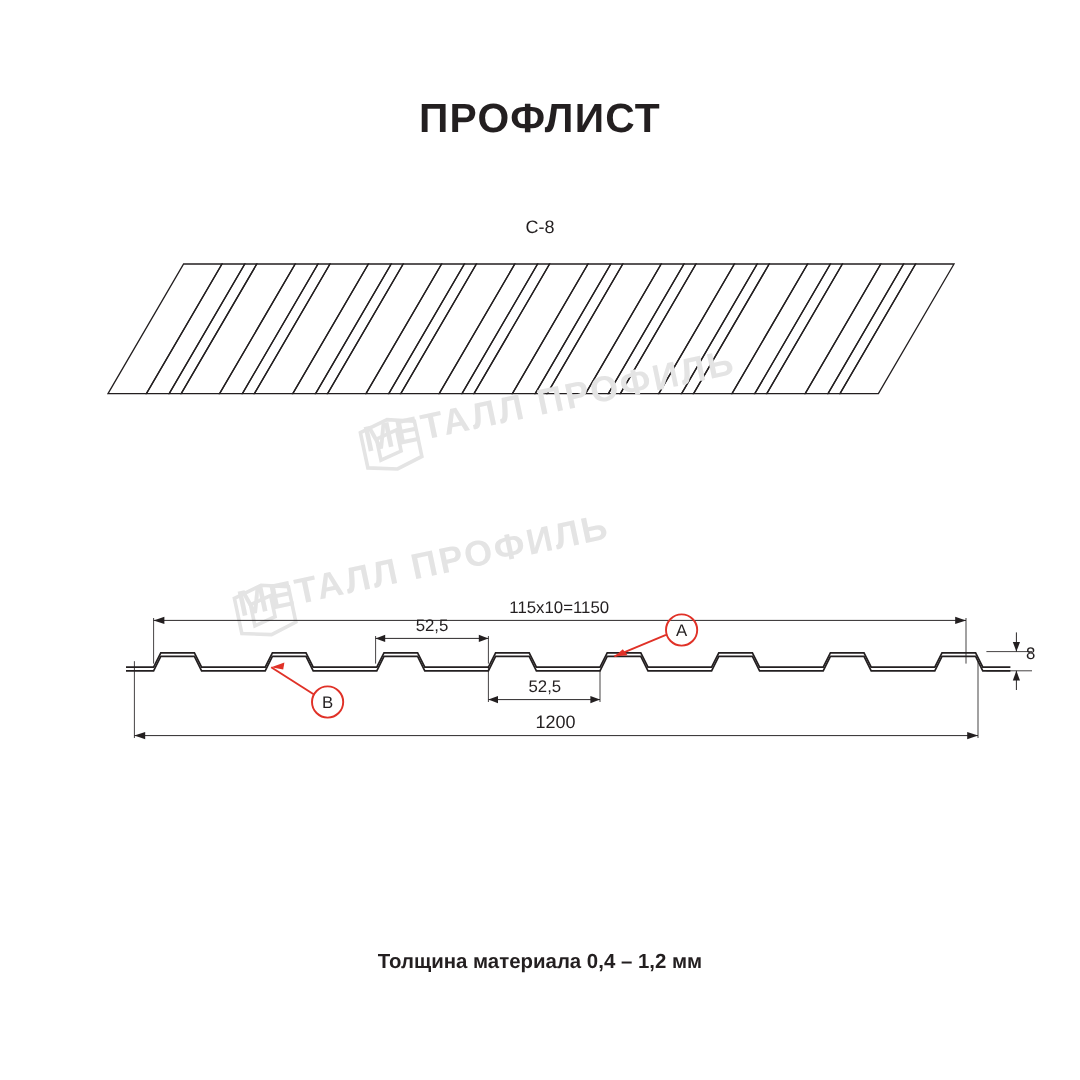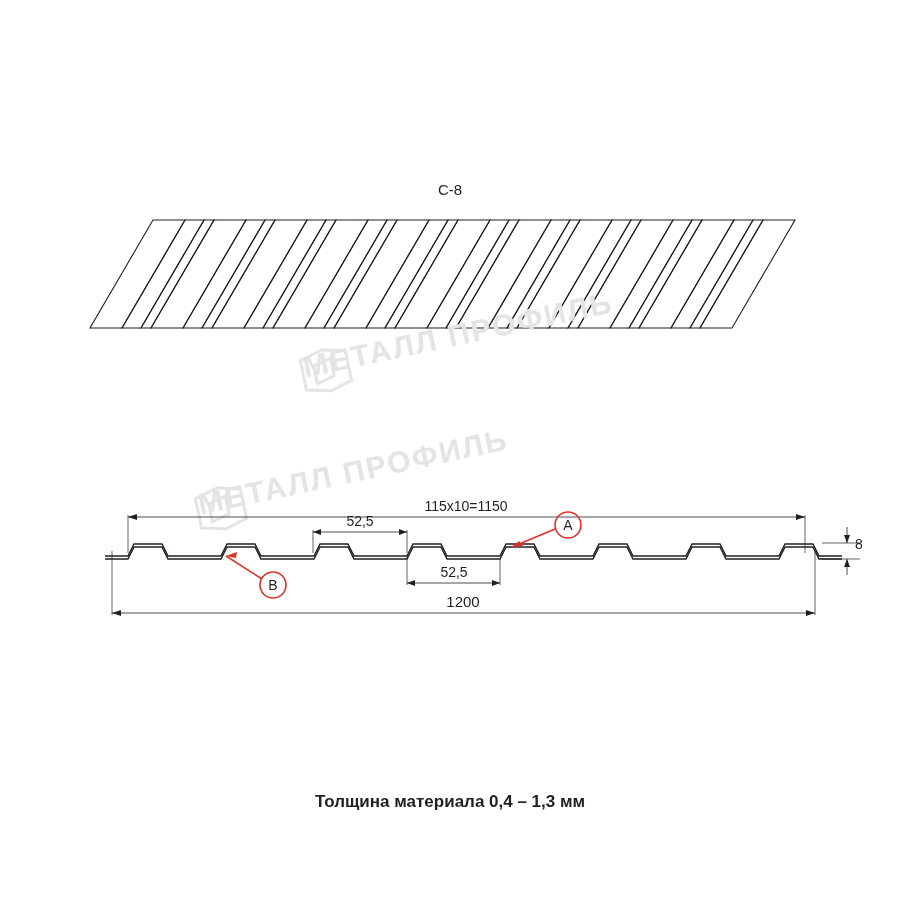--- a/index.html
+++ b/index.html
@@ -81,20 +81,21 @@
     pointer-events: none;
   }
   svg { display: block; overflow: visible; }
   text { font-family: "Liberation Sans", sans-serif; fill: #231f20; }
 </style>
 </head>
 <body>
 
 <div class="page">
 
+  <div class="title">ПРОФЛИСТ</div>
   <div class="subtitle">С-8</div>
 
   <div class="iso-wrap">
     <svg width="740" height="220" viewBox="0 0 740 220">
       <g fill="none" stroke="#231f20" stroke-width="1.1" stroke-linejoin="miter">
 
         <path d="M73,40 L105,40 L42,148 L10,148 Z"></path>
         <path d="M105,40 L124,40 L61,148 L42,148 Z"></path>
 
         <path d="M124,40 L134,40 L71,148 L61,148 Z"></path>
@@ -246,15 +247,15 @@
       <g>
         <circle cx="213" cy="130" r="13" fill="none" stroke="#e03127" stroke-width="1.6"></circle>
         <text x="213" y="135" font-size="14" text-anchor="middle" fill="#e03127">B</text>
         <path d="M202,124 L166,101" stroke="#e03127" stroke-width="1.6" fill="none"></path>
         <path d="M166,101 l10,2 l1,-6 Z" fill="#e03127"></path>
       </g>
 
     </svg>
   </div>
 
-  <div class="footer">Толщина материала 0,4 – 1,3 мм</div>
+  <div class="footer">Толщина материала 0,4 – 1,2 мм</div>
 
 </div>
 
 </body></html>

